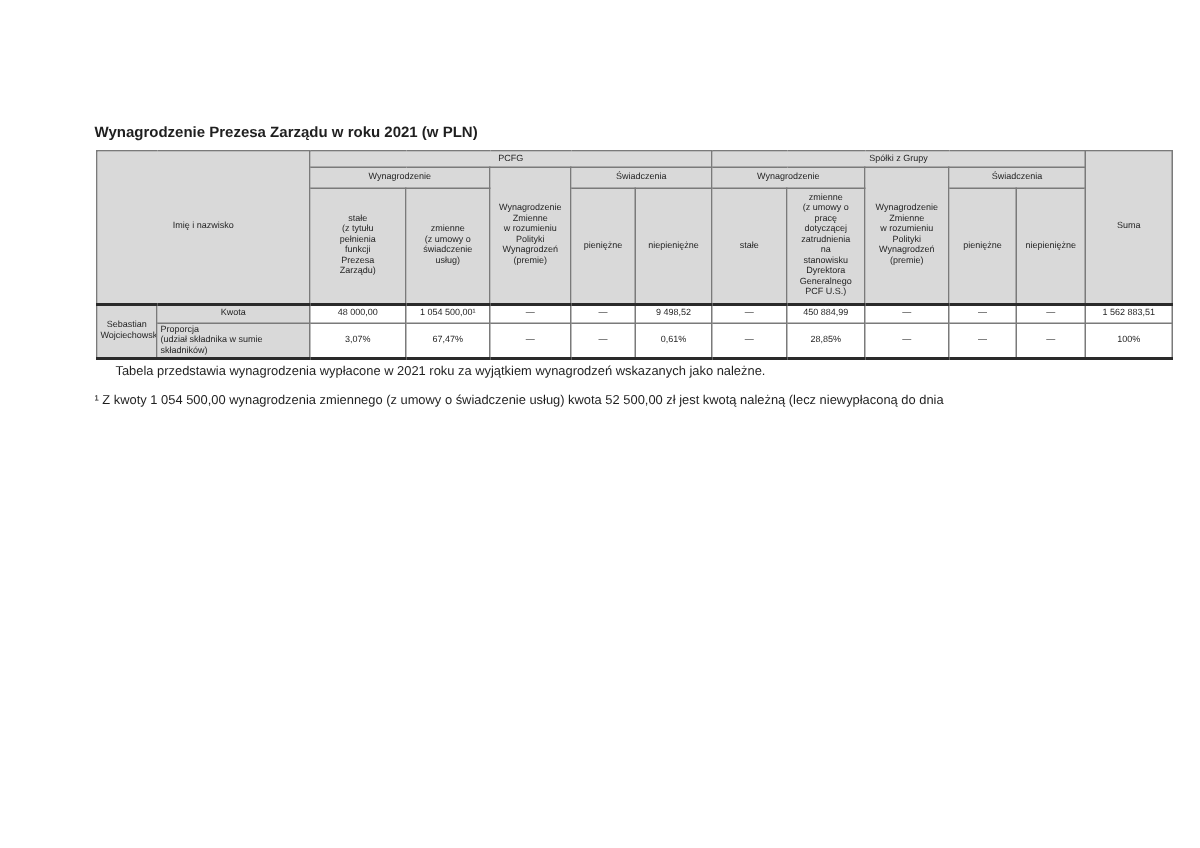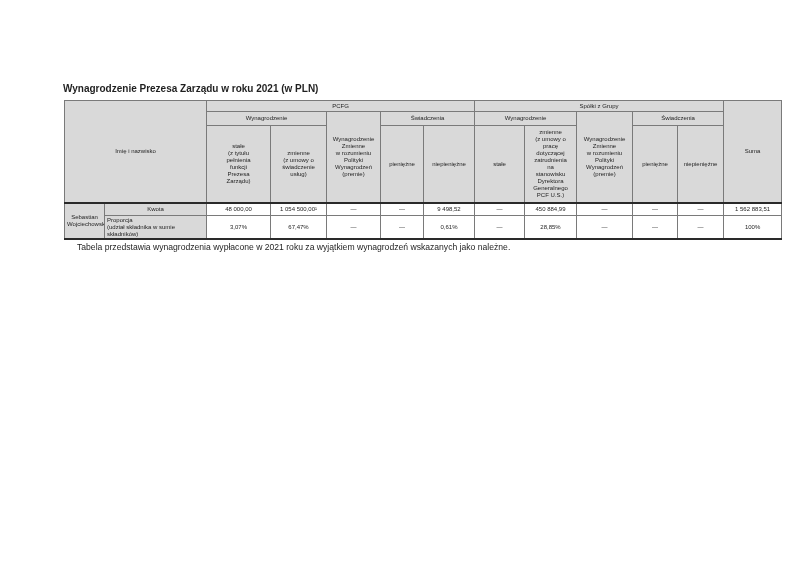--- a/index.html
+++ b/index.html
@@ -153,13 +153,14 @@
       <td>—</td>
       <td>—</td>
       <td>100%</td>
     </tr>
   </tbody>
 </table>
 
 <div class="para">Tabela przedstawia wynagrodzenia wypłacone w 2021 roku za wyjątkiem wynagrodzeń wskazanych jako należne.</div>
 
 <div class="footnote">
+  <span class="fl">¹ Z kwoty 1 054 500,00 wynagrodzenia zmiennego (z umowy o świadczenie usług) kwota 52 500,00 zł jest kwotą należną (lecz niewypłaconą do dnia</span>
 </div>
 
 </body></html>

